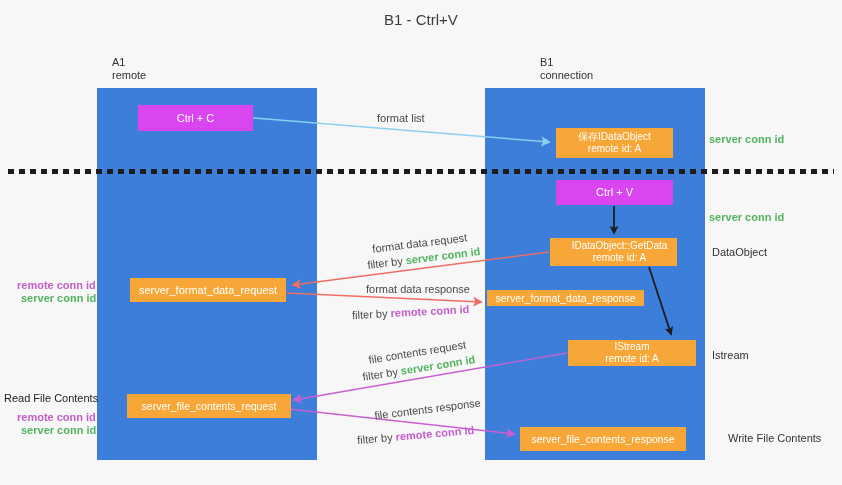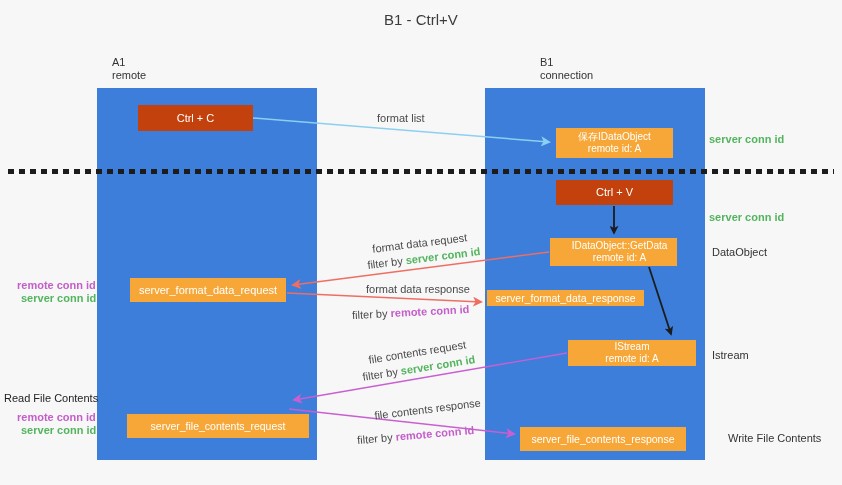--- a/index.html
+++ b/index.html
@@ -25,30 +25,30 @@
   .lane.right{ left:485px; }
   .divider{
     position:absolute; left:8px; top:169px; width:826px; height:5px;
     background:repeating-linear-gradient(90deg,#1c1c1c 0 6px, transparent 6px 11px);
   }
   .node{
     position:absolute; display:flex; align-items:center; justify-content:center;
     text-align:center; color:#ffffff; font-size:11px; line-height:13px;
     white-space:pre-line;
   }
-  .green{ background:#c2410c; }
+  .green{ background:#d946ef; }
   .orange{ background:#f7a737; }
   #ctrl-c        { left:138px; top:105px; width:115px; height:26px; }
   #save-dobj     { left:556px; top:128px; width:117px; height:30px; font-size:10px; line-height:12px; }
   #ctrl-v        { left:556px; top:180px; width:117px; height:25px; }
   #getdata       { left:550px; top:238px; width:127px; height:28px; font-size:10px; line-height:12px;padding-left:12px; }
   #format-req    { left:130px; top:278px; width:156px; height:24px; font-size:11px; }
   #format-resp   { left:487px; top:290px; width:157px; height:16px; font-size:10.5px; }
   #istream       { left:568px; top:340px; width:128px; height:26px; font-size:10px; line-height:12px; }
-  #file-req      { left:127px; top:414px; width:182px; height:24px; font-size:10.5px; }
+  #file-req      { left:127px; top:394px; width:164px; height:24px; font-size:10.5px; }
   #file-resp     { left:520px; top:427px; width:166px; height:24px; font-size:10.5px; }
 
   .side-label{ position:absolute; font-size:11px; color:#333; white-space:nowrap; }
   .conn-green{ color:#53b45e; font-weight:bold; }
   .conn-magenta{ color:#c45ec8; font-weight:bold; }
   #r-conn-1{ left:709px; top:133px; }
   #r-conn-2{ left:709px; top:211px; }
   #r-dataobject{ left:712px; top:246px; }
   #r-istream{ left:712px; top:349px; }
   #r-write{ left:712px; top:432px;margin-left:16px; }

